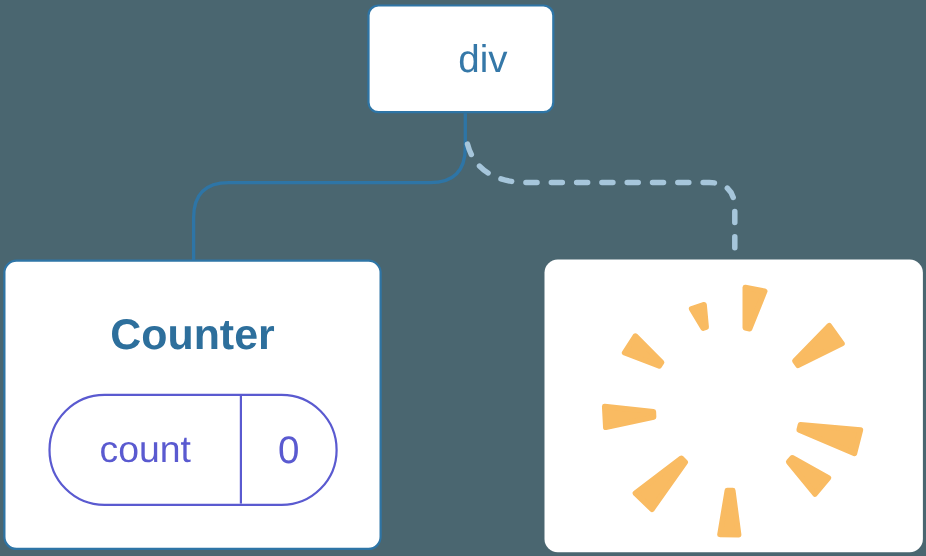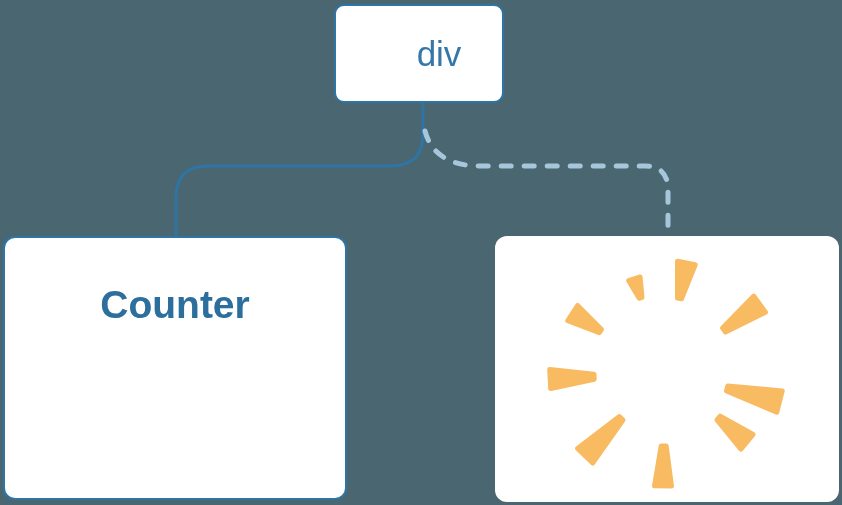--- a/index.html
+++ b/index.html
@@ -128,20 +128,24 @@
     <path class="edge-solid" d="M 423 103 L 423 134 Q 423 166 391 166 L 208 166 Q 176 166 176 198 L 176 237"></path>
     <path class="edge-dashed" d="M 425 131 C 431 154 450 166 480 166 L 645 166 Q 668 166 668 190 L 668 237"></path>
   </svg>
 
   <div class="node-root">
     <span class="root-label">div</span>
   </div>
 
   <div class="card card-counter">
     <div class="counter-title">Counter</div>
+    <div class="pill">
+      <span class="pill-key">count</span>
+      <span class="pill-value">0</span>
+    </div>
   </div>
 
   <div class="card card-poof">
     <svg id="poof-svg" viewBox="0 0 344 266" aria-hidden="true">
         <polygon points="186.5,62.8 200.2,28.8 182.5,25.3 182.5,62.0"></polygon>
         <polygon points="147.0,61.4 145.1,41.0 133.7,44.7 144.2,62.3"></polygon>
         <polygon points="106.5,93.4 82.6,69.5 72.8,84.6 104.3,96.7"></polygon>
         <polygon points="99.0,138.2 54.7,133.5 55.7,152.5 99.2,143.2"></polygon>
         <polygon points="124.4,180.6 82.6,212.4 97.7,227.0 128.0,184.1"></polygon>
         <polygon points="166.2,209.9 159.5,249.8 176.5,250.1 171.2,210.0"></polygon>

